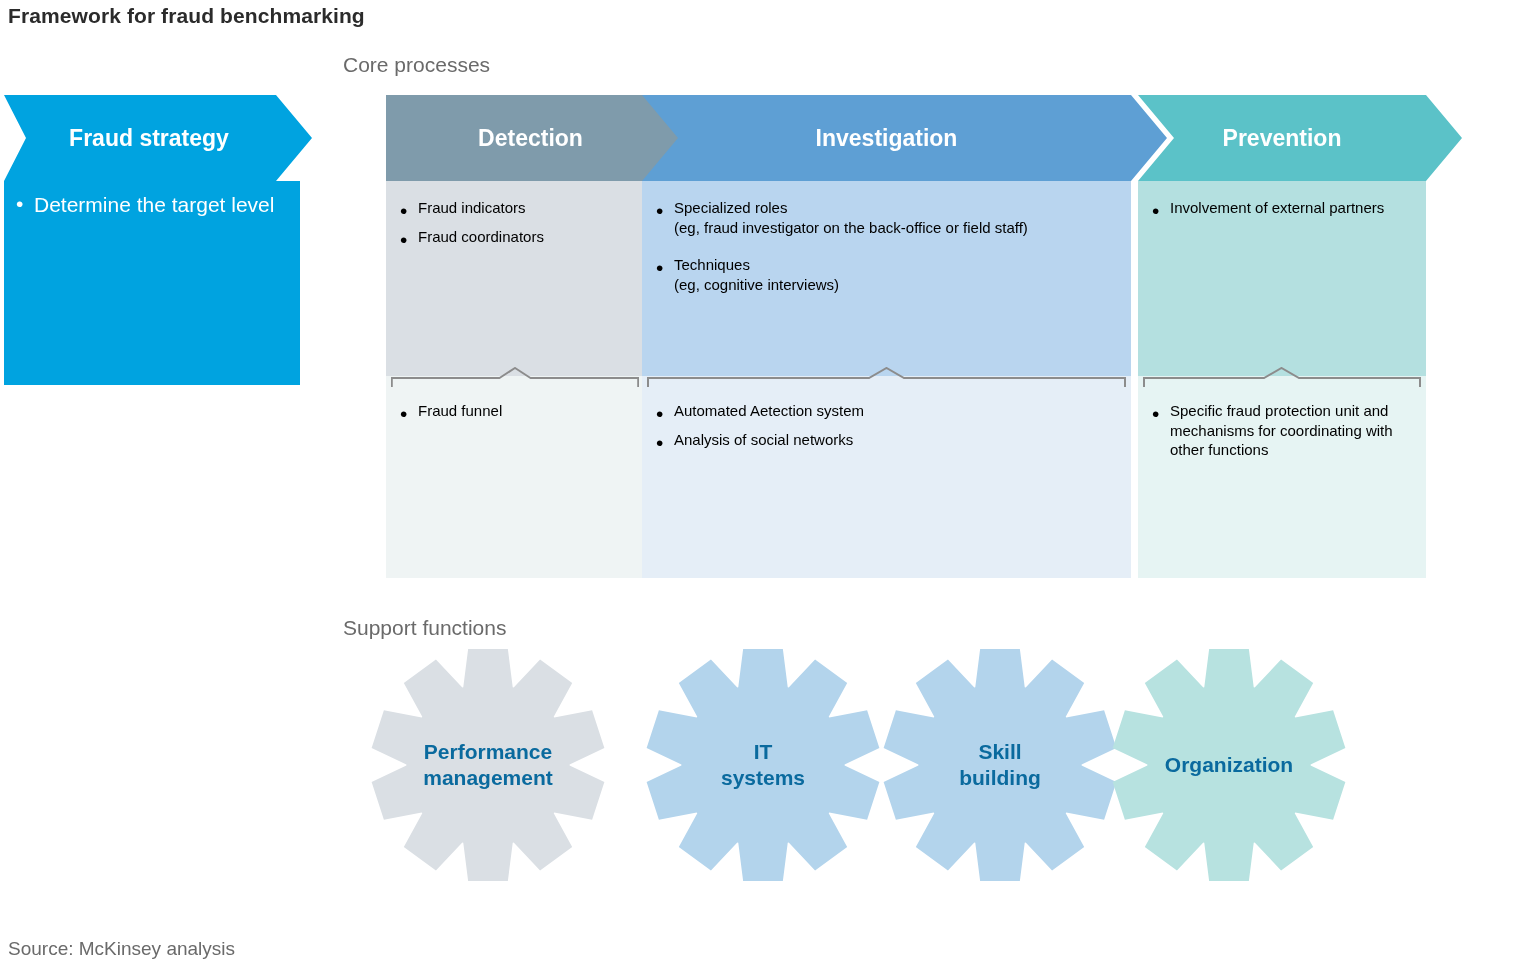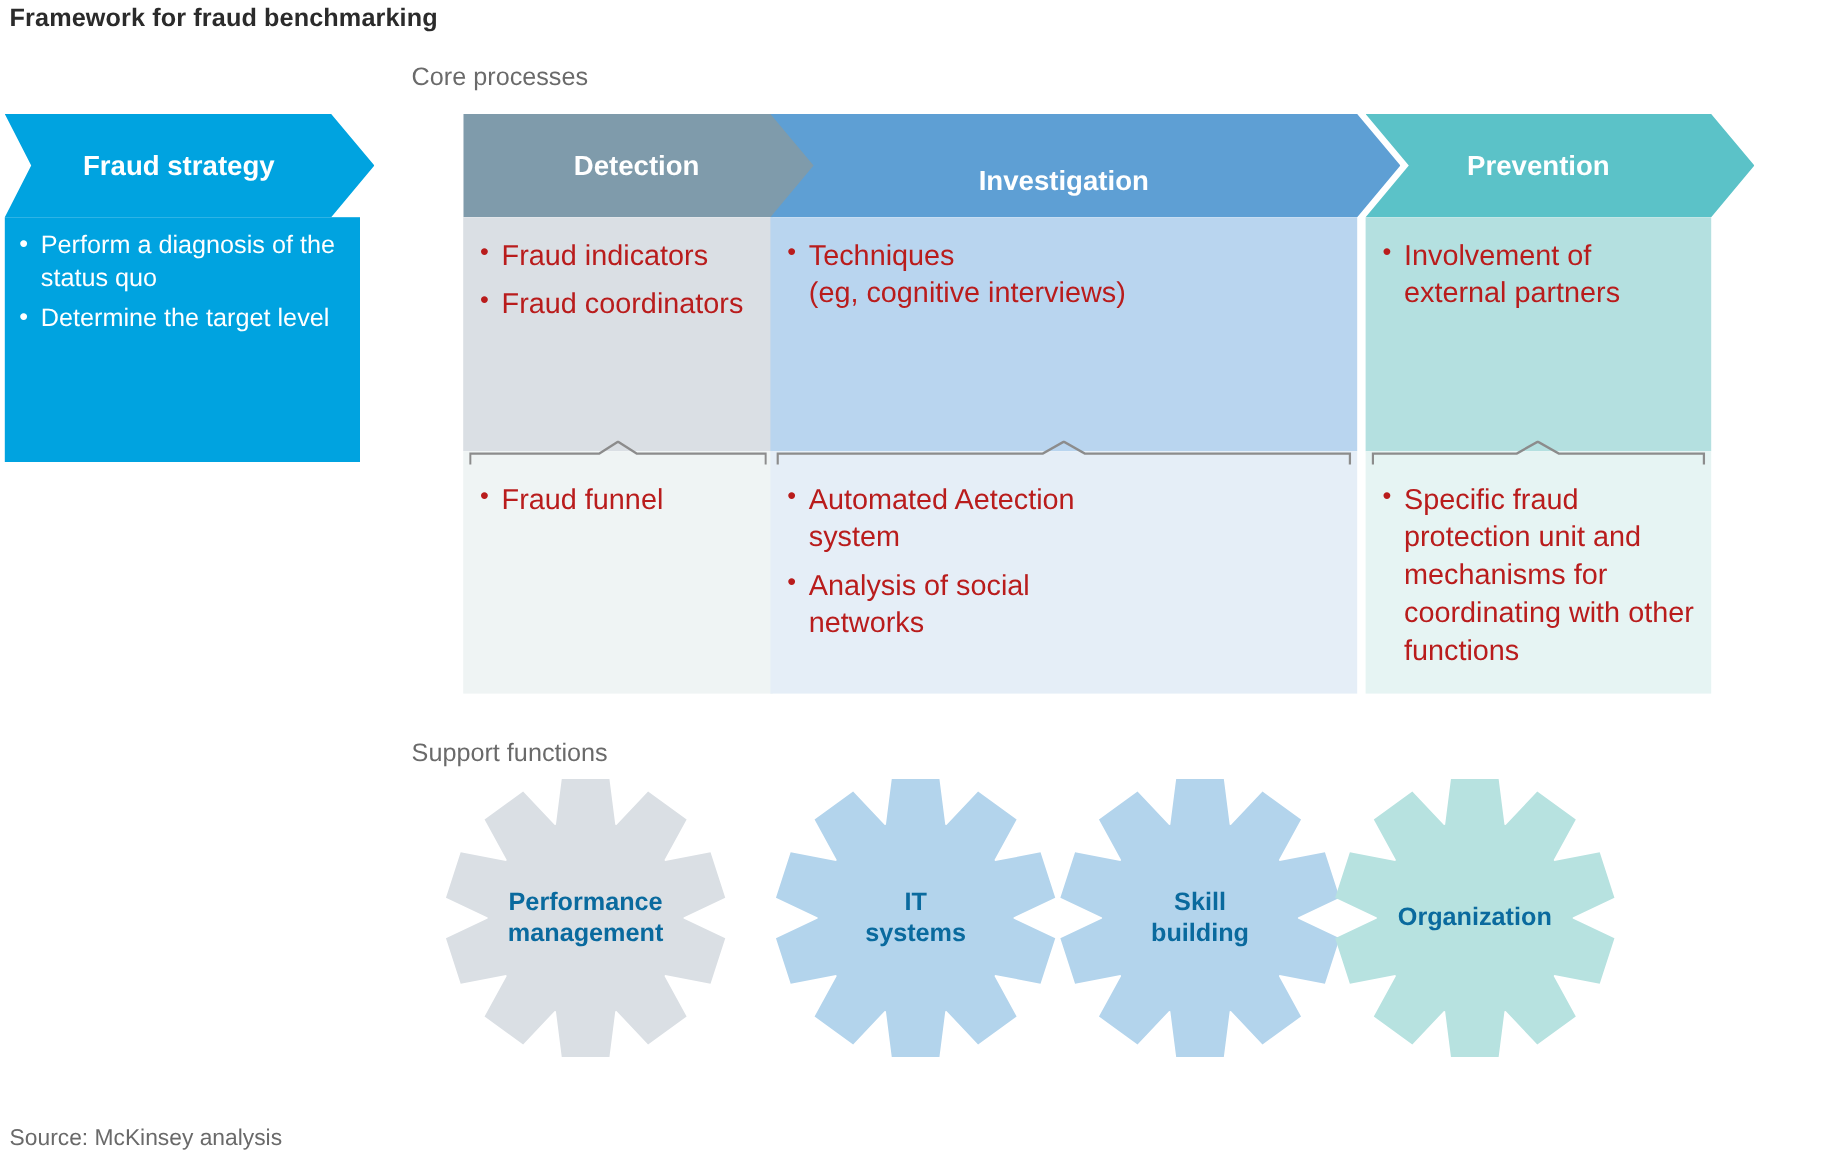--- a/index.html
+++ b/index.html
@@ -144,21 +144,21 @@
     height: 86px;
     display: flex;
     align-items: center;
     justify-content: center;
     color: #ffffff;
     font-size: 23px;
     font-weight: bold;
     z-index: 3;
   }
   #col-detection .col-header-label     { width: 289px; }
-  #col-investigation .col-header-label { width: 489px; margin-top: 12px; }
+  #col-investigation .col-header-label { width: 489px; }
   #col-prevention .col-header-label    { width: 288px; }
 
   
   .panel-upper {
     position: relative;
     height: 195px;
     box-sizing: border-box;
     padding: 17px 14px 0 12px;
   }
   #col-detection .panel-upper     { background: #dadfe4; }
@@ -186,23 +186,23 @@
     pointer-events: none;
     overflow: visible;
   }
   .bracket svg { display: block; width: 100%; height: 22px; }
 
   
   .bullet-list { margin: 0; }
   .bullet-item {
     position: relative;
     padding-left: 20px;
-    font-size: 24px;
+    font-size: 15px;
     line-height: 1.31;
-    color: #b91c1c;
+    color: #000000;
     margin-bottom: 9px;
   }
   .bullet-item::before {
     content: "\2022";
     position: absolute;
     left: 2px;
     top: -1px;
     font-size: 21px;
   }
   #fraud-strategy-list .bullet-item::before { color: #ffffff; }
@@ -256,21 +256,20 @@
 
 <div id="chart-title">Framework for fraud benchmarking</div>
 
 <div id="core-processes-caption" class="section-caption">Core processes</div>
 
 <div id="fraud-strategy-block">
   <div id="fraud-strategy-body"></div>
   <div id="fraud-strategy-shape"></div>
   <div id="fraud-strategy-title">Fraud strategy</div>
   <div id="fraud-strategy-list" class="bullet-list">
-    <div class="bullet-item">Perform a diagnosis of the status quo</div>
     <div class="bullet-item">Determine the target level</div>
   </div>
 </div>
 
 <div id="col-detection" class="col">
   <div class="col-header">
     <div class="col-header-shape"></div>
     <div class="col-header-label">Detection</div>
   </div>
   <div class="panel-upper">
@@ -291,20 +290,22 @@
   </div>
 </div>
 
 <div id="col-investigation" class="col">
   <div class="col-header">
     <div class="col-header-shape"></div>
     <div class="col-header-label">Investigation</div>
   </div>
   <div class="panel-upper">
     <div class="bullet-list">
+      <div class="bullet-item" style="white-space:pre-line;margin-bottom:18px;">Specialized roles
+(eg, fraud investigator on the back-office or field staff)</div>
       <div class="bullet-item" style="white-space:pre-line;">Techniques
 (eg, cognitive interviews)</div>
     </div>
   </div>
   <div class="panel-lower">
     <div class="bracket">
       <svg viewBox="0 0 479 22" preserveAspectRatio="none" aria-hidden="true">
         <path d="M1,20 L1,11 L222,11 L239.5,1 L257,11 L478,11 L478,20" fill="none" stroke="#8c8c8c" stroke-width="2"></path>
       </svg>
     </div>

